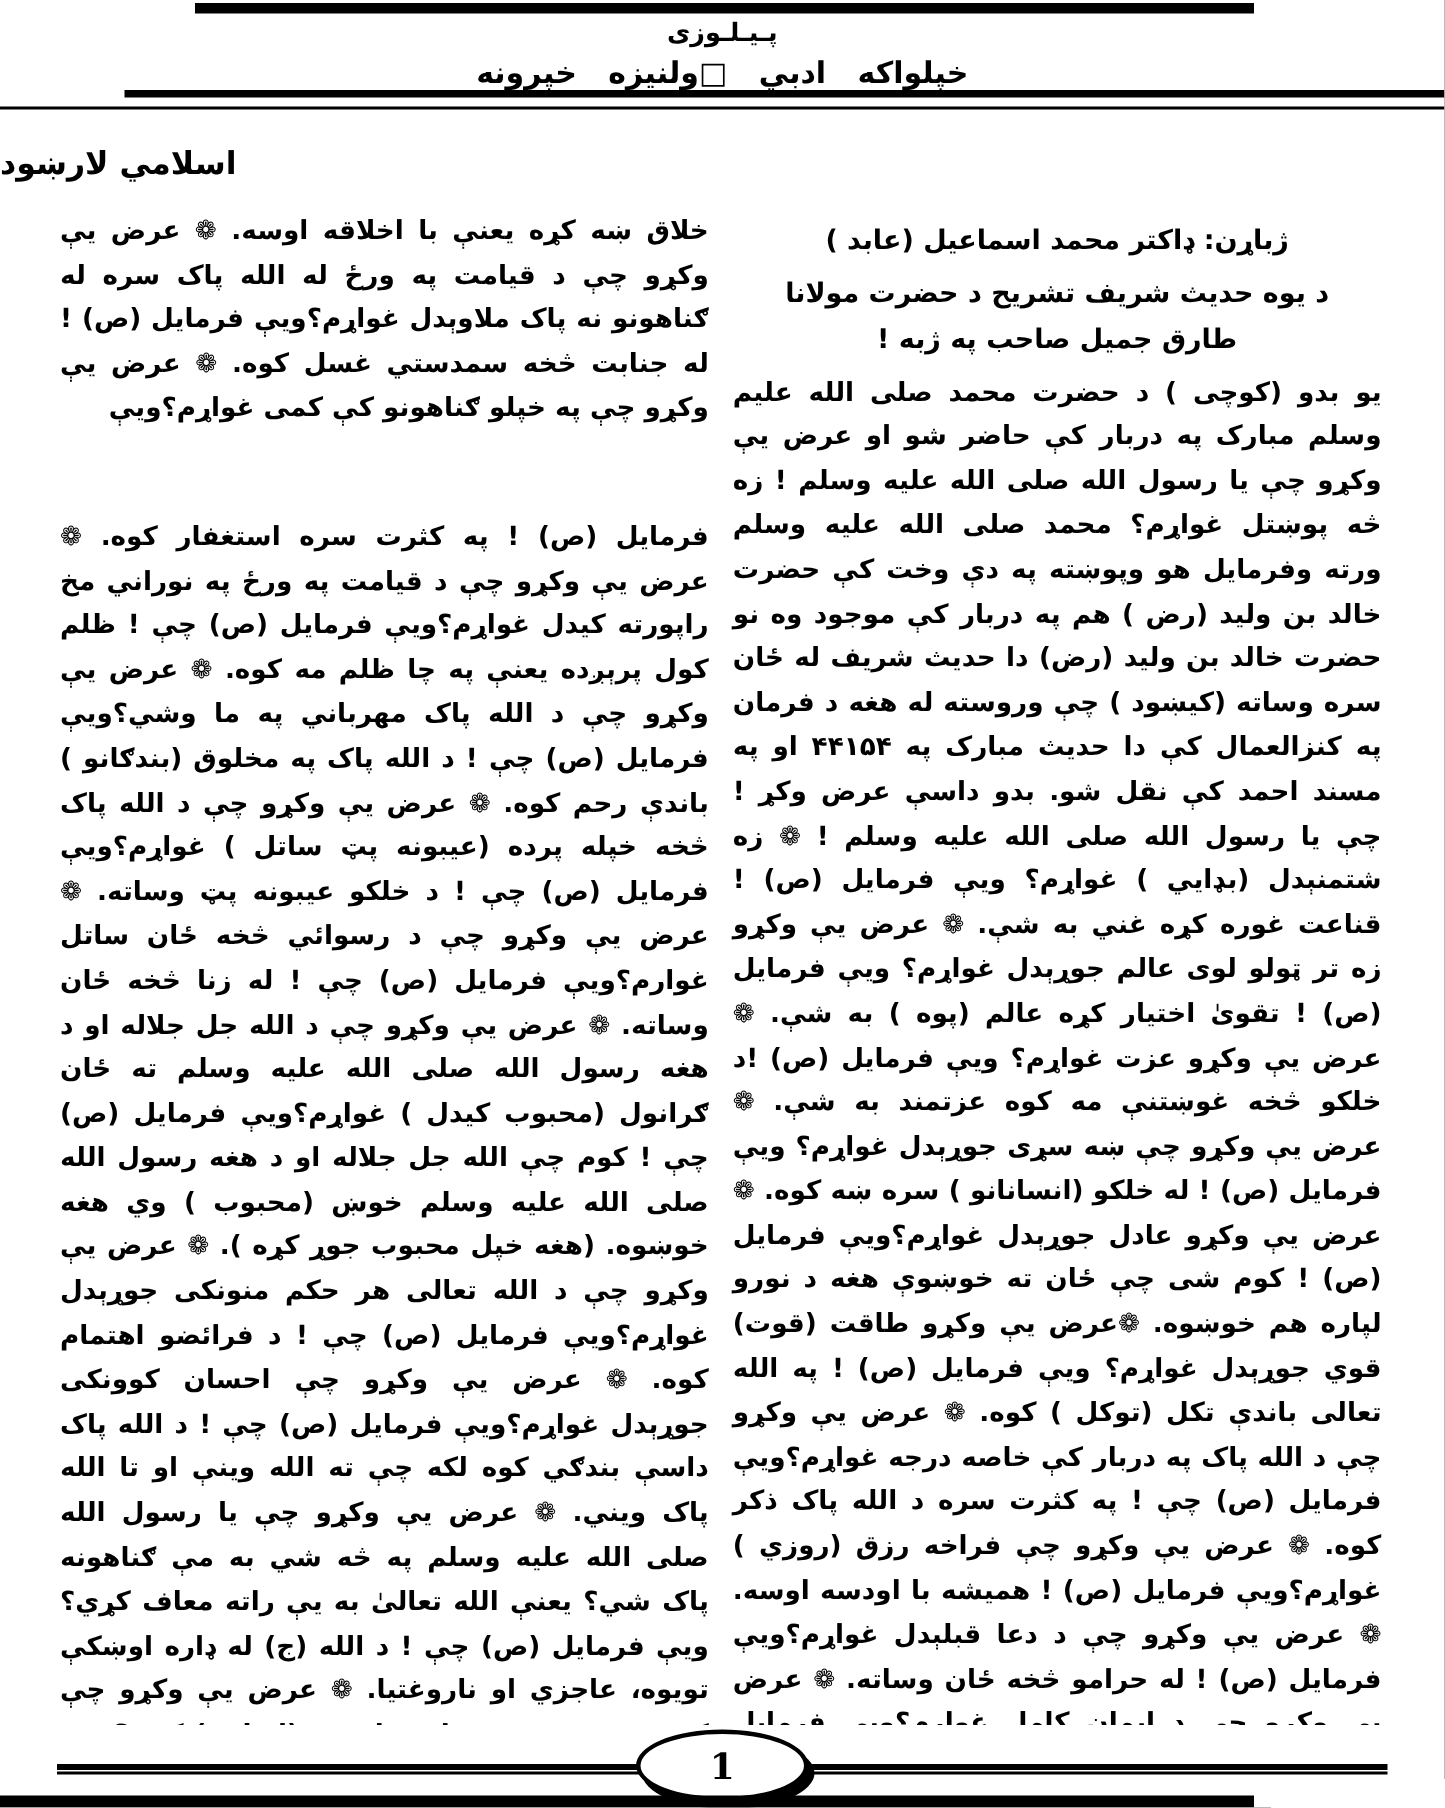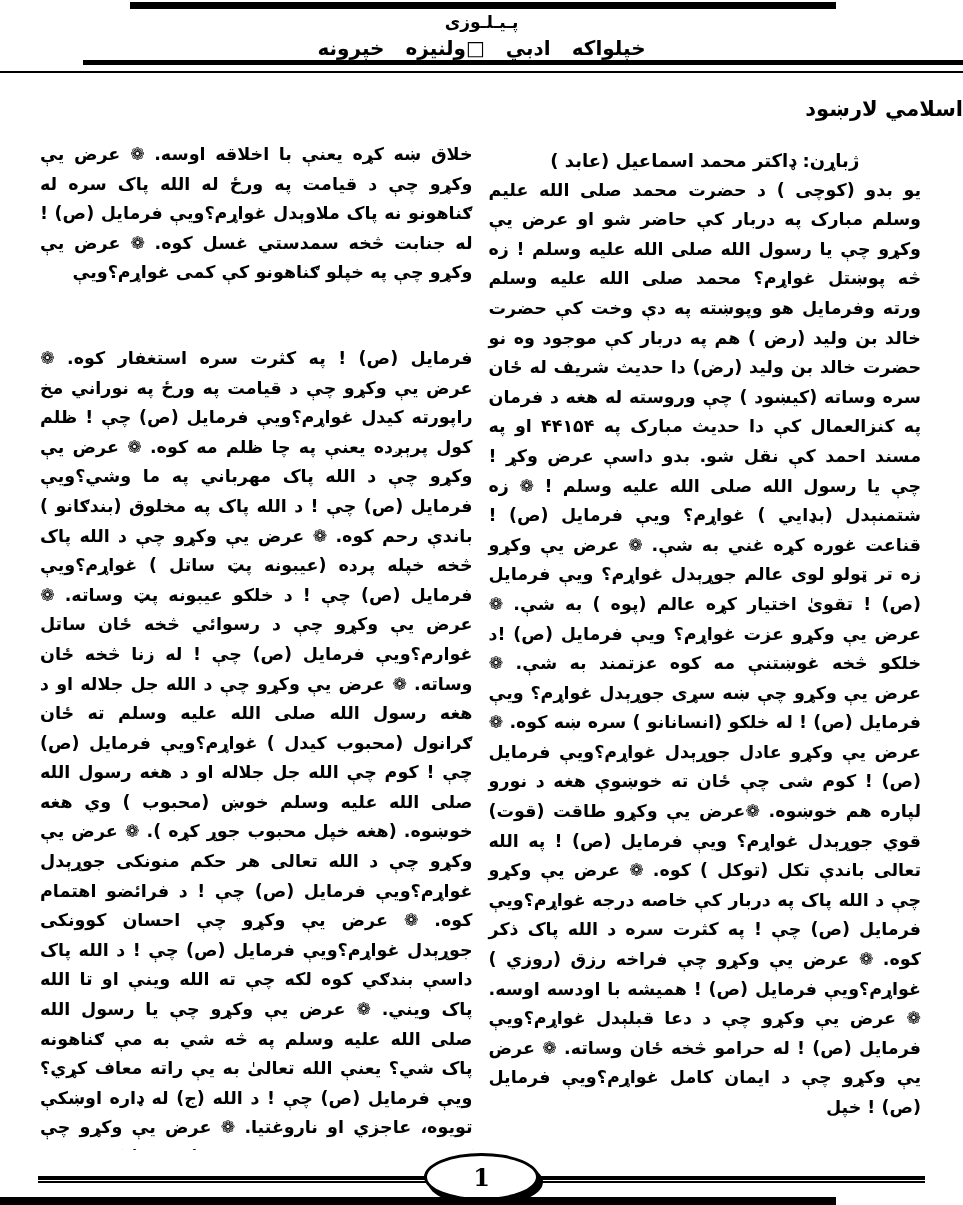--- a/index.html
+++ b/index.html
@@ -21,21 +21,21 @@
   }
   .masthead { position:absolute; top:12px; left:0; right:0; text-align:center; }
   .masthead-line1 { font-size:17px; font-weight:bold; letter-spacing:2px; }
   .masthead-line2 { font-size:20px; font-weight:bold; margin-top:4px; word-spacing:14px; letter-spacing:1px; }
   .rule-thick { position:absolute; top:60px; right:0; left:5px; margin-left:0; height:5px; background:#000; width:880px; }
   .rule-thin  { position:absolute; top:71px; left:0; width:963px; height:2px; background:#000; }
 
   
   .doc-title {
     position:absolute; top:97px; left:0; right:0;
-    text-align:right; font-size:21px; font-weight:bold;
+    text-align:left; font-size:21px; font-weight:bold;
   }
 
   
   .columns {
     position:absolute; top:140px; right:42px; left:40px;
     display:flex; gap:16px; direction:rtl;
     height:1010px; overflow:hidden;
   }
   .col { width:50%; font-size:17.5px; font-weight:bold; line-height:29.6px; }
   .col p { text-align:justify; }
@@ -73,20 +73,21 @@
   </div>
   <div class="rule-thick"></div>
   <div class="rule-thin"></div>
 
   <div class="doc-title">اسلامي لارښود</div>
 
   <div class="columns">
 
     <div class="col">
       <div class="byline">ژباړن: ډاکتر محمد اسماعيل (عابد )</div>
+      <div class="subtitle">د يوه حديث شريف تشريح د حضرت مولانا طارق جميل صاحب په ژبه !</div>
       <p>يو بدو (کوچی ) د حضرت محمد صلی الله عليم وسلم مبارک په دربار کې حاضر شو او عرض يې وکړو چې يا رسول الله صلی الله عليه وسلم ! زه څه پوښتل غواړم؟ محمد صلی الله عليه وسلم ورته وفرمايل هو وپوښته په دې وخت کې حضرت خالد بن وليد (رض ) هم په دربار کې موجود وه نو حضرت خالد بن وليد (رض) دا حديث شريف له ځان سره وساته (کيښود ) چې وروسته له هغه د فرمان په کنزالعمال کې دا حديث مبارک په ۴۴۱۵۴ او په مسند احمد کې نقل شو. بدو داسې عرض وکړ ! چې يا رسول الله صلی الله عليه وسلم ! ❁ زه شتمنېدل (بډايي ) غواړم؟ ويې فرمايل (ص) !قناعت غوره کړه غني به شې. ❁ عرض يې وکړو زه تر ټولو لوی عالم جوړېدل غواړم؟ ويې فرمايل (ص) ! تقویٰ اختيار کړه عالم (پوه ) به شې. ❁ عرض يې وکړو عزت غواړم؟ ويې فرمايل (ص) !د خلکو څخه غوښتنې مه کوه عزتمند به شې. ❁ عرض يې وکړو چې ښه سړی جوړېدل غواړم؟ ويې فرمايل (ص) ! له خلکو (انسانانو ) سره ښه کوه. ❁ عرض يې وکړو عادل جوړېدل غواړم؟ويې فرمايل (ص) ! کوم شی چې ځان ته خوښوې هغه د نورو لپاره هم خوښوه. ❁عرض يې وکړو طاقت (قوت) قوي جوړېدل غواړم؟ ويې فرمايل (ص) ! په الله تعالی باندې تکل (توکل ) کوه. ❁ عرض يې وکړو چې د الله پاک په دربار کې خاصه درجه غواړم؟ويې فرمايل (ص) چې ! په کثرت سره د الله پاک ذکر کوه. ❁ عرض يې وکړو چې فراخه رزق (روزي ) غواړم؟ويې فرمايل (ص) ! هميشه با اودسه اوسه. ❁ عرض يې وکړو چې د دعا قبلېدل غواړم؟ويې فرمايل (ص) ! له حرامو څخه ځان وساته. ❁ عرض يې وکړو چې د ايمان کامل غواړم؟ويې فرمايل (ص) ! خپل</p>
     </div>
 
     <div class="col">
       <p>خلاق ښه کړه يعنې با اخلاقه اوسه. ❁ عرض يې وکړو چې د قيامت په ورځ له الله پاک سره له ګناهونو نه پاک ملاوېدل غواړم؟ويې فرمايل (ص) ! له جنابت څخه سمدستي غسل کوه. ❁ عرض يې وکړو چې په خپلو ګناهونو کې کمی غواړم؟ويې</p>
       <div class="gap-block"></div>
       <p>فرمايل (ص) ! په کثرت سره استغفار کوه. ❁ عرض يې وکړو چې د قيامت په ورځ په نوراني مخ راپورته کيدل غواړم؟ويې فرمايل (ص) چې ! ظلم کول پرېږده يعنې په چا ظلم مه کوه. ❁ عرض يې وکړو چې د الله پاک مهرباني په ما وشي؟ويې فرمايل (ص) چې ! د الله پاک په مخلوق (بندګانو ) باندې رحم کوه. ❁ عرض يې وکړو چې د الله پاک څخه خپله پرده (عيبونه پټ ساتل ) غواړم؟ويې فرمايل (ص) چې ! د خلکو عيبونه پټ وساته. ❁ عرض يې وکړو چې د رسوائي څخه ځان ساتل غوارم؟ويې فرمايل (ص) چې ! له زنا څخه ځان وساته. ❁ عرض يې وکړو چې د الله جل جلاله او د هغه رسول الله صلی الله عليه وسلم ته ځان ګرانول (محبوب کيدل ) غواړم؟ويې فرمايل (ص) چې ! کوم چې الله جل جلاله او د هغه رسول الله صلی الله عليه وسلم خوښ (محبوب ) وي هغه خوښوه. (هغه خپل محبوب جوړ کړه ). ❁ عرض يې وکړو چې د الله تعالی هر حکم منونکی جوړېدل غواړم؟ويې فرمايل (ص) چې ! د فرائضو اهتمام کوه. ❁ عرض يې وکړو چې احسان کوونکی جوړېدل غواړم؟ويې فرمايل (ص) چې ! د الله پاک داسې بندګي کوه لکه چې ته الله وينې او تا الله پاک ويني. ❁ عرض يې وکړو چې يا رسول الله صلی الله عليه وسلم په څه شي به مې ګناهونه پاک شي؟ يعنې الله تعالیٰ به يې راته معاف کړي؟ويې فرمايل (ص) چې ! د الله (ج) له ډاره اوښکې تويوه، عاجزي او ناروغتيا. ❁ عرض يې وکړو چې کوم شی به د دوزخ اور راته يخ (اسانه ) کړي؟ويې فرمايل</p>
     </div>
 
   </div>

